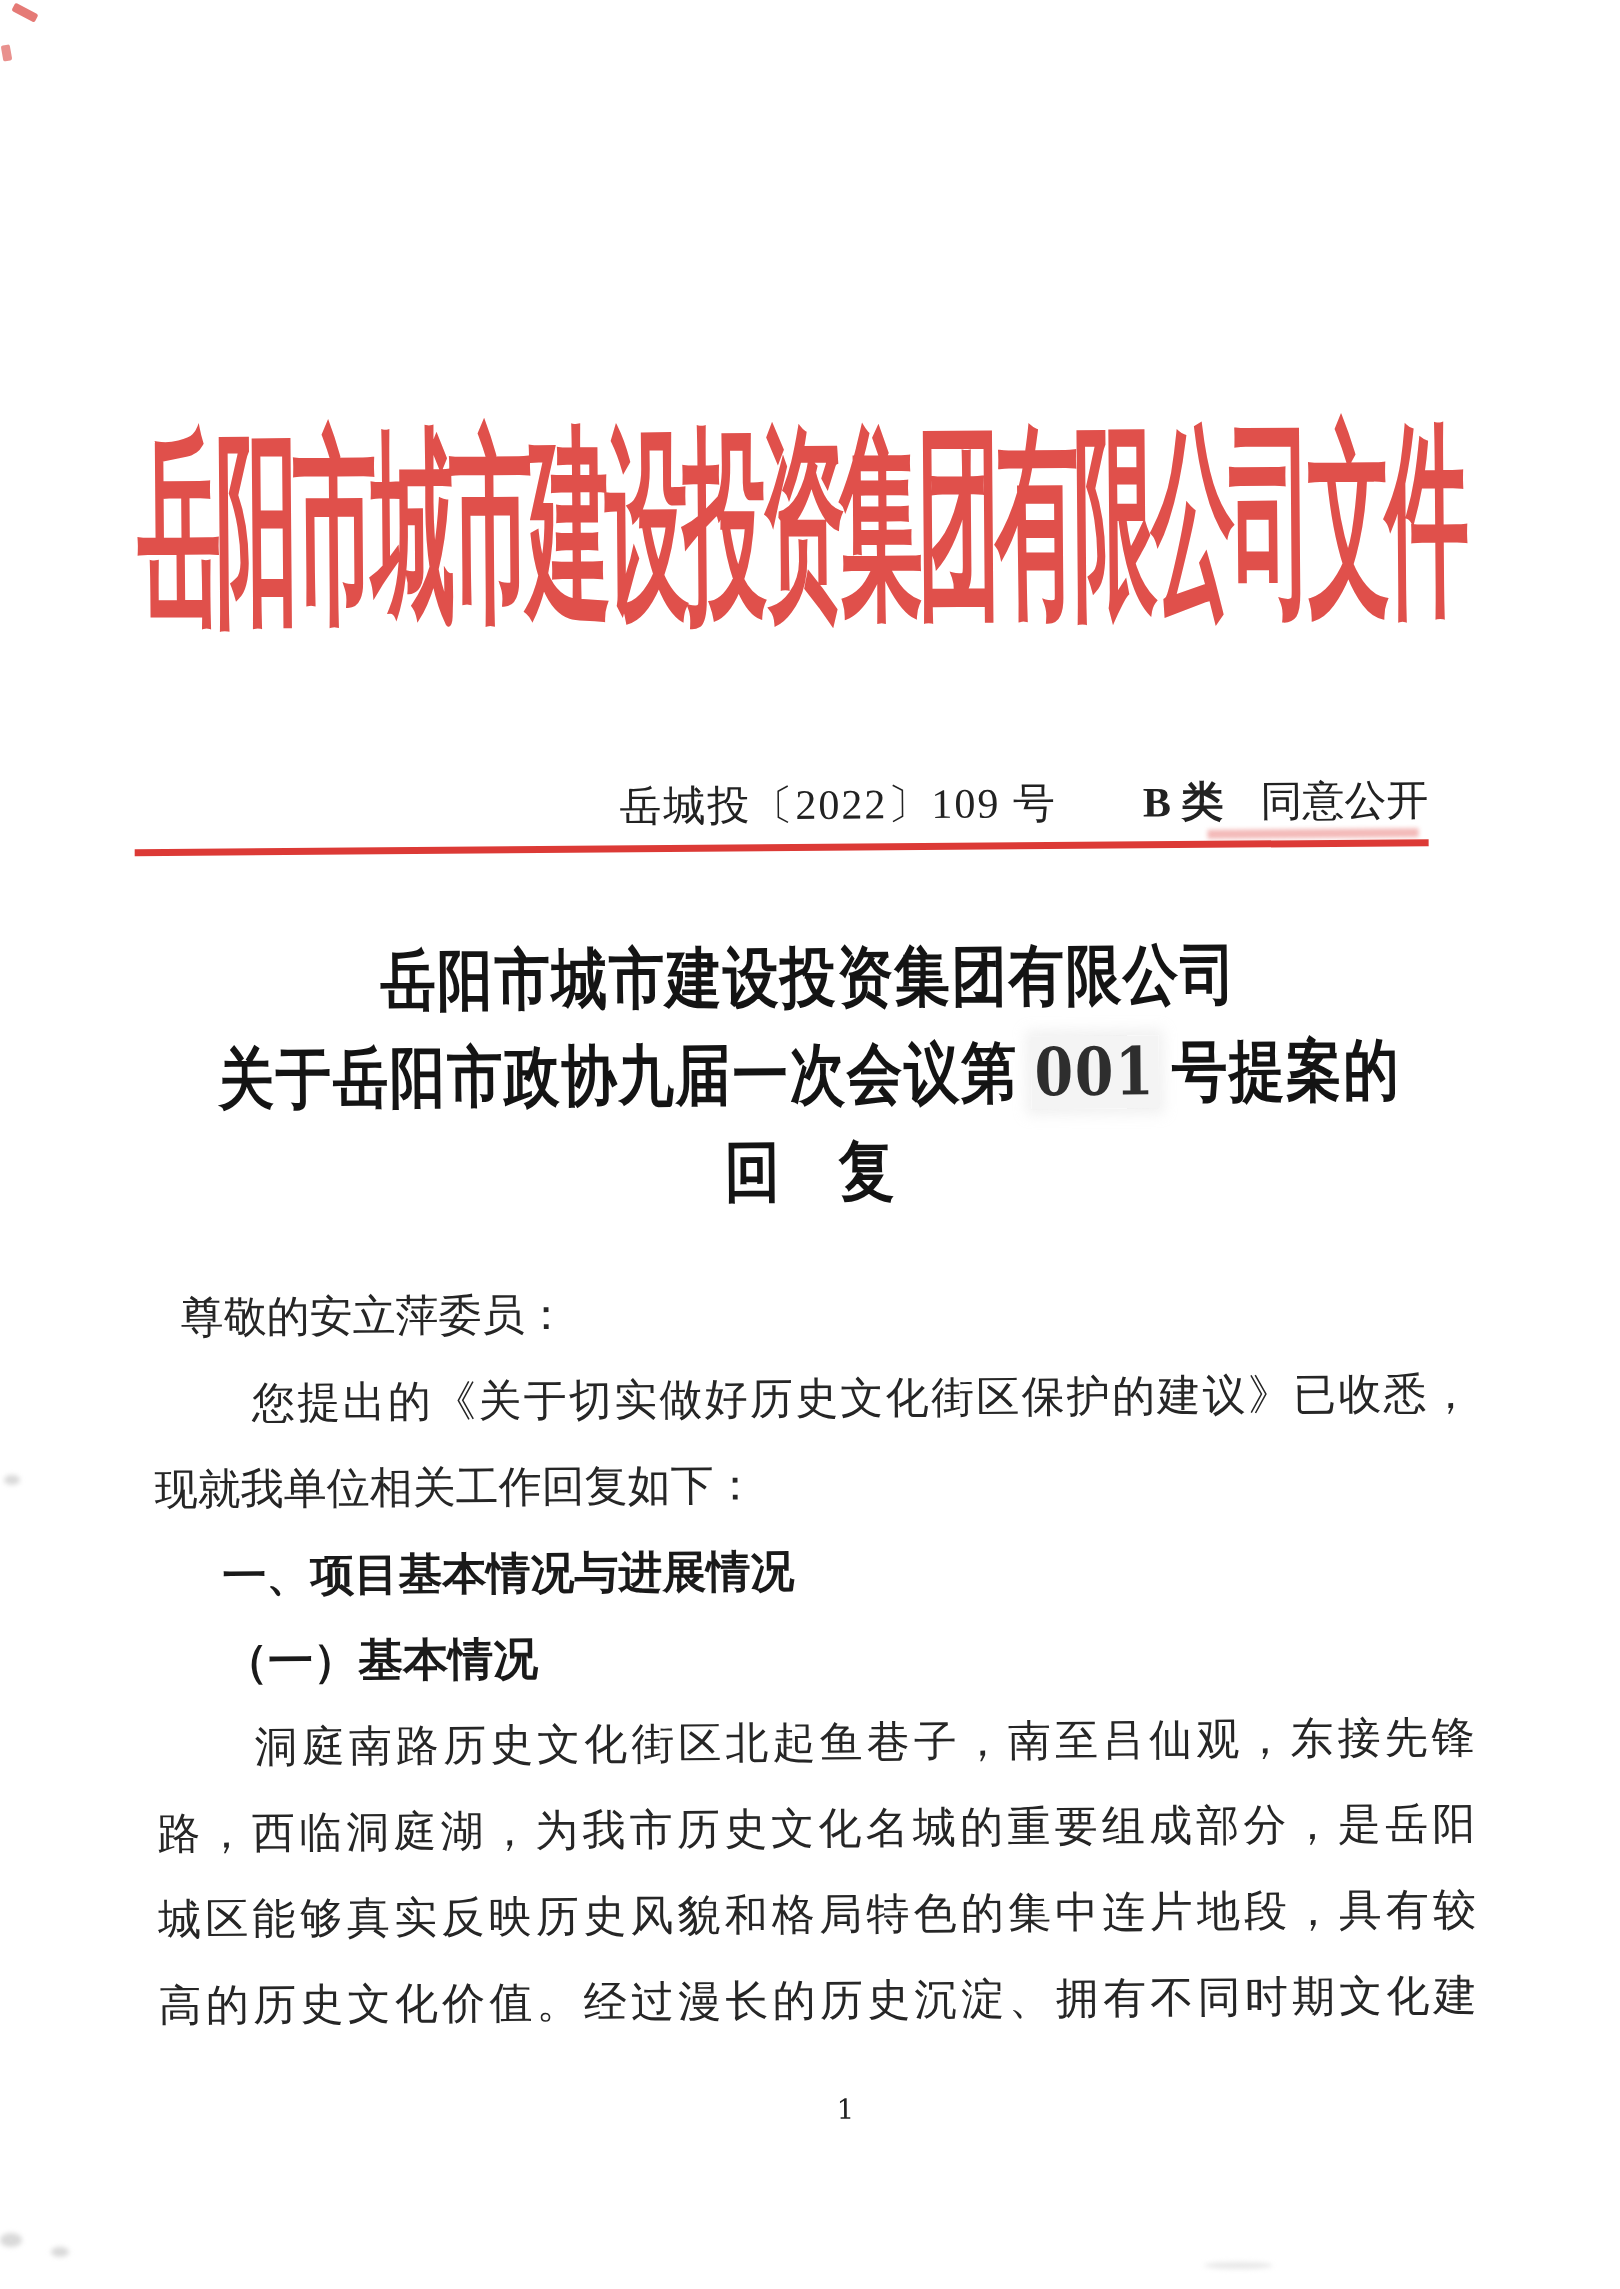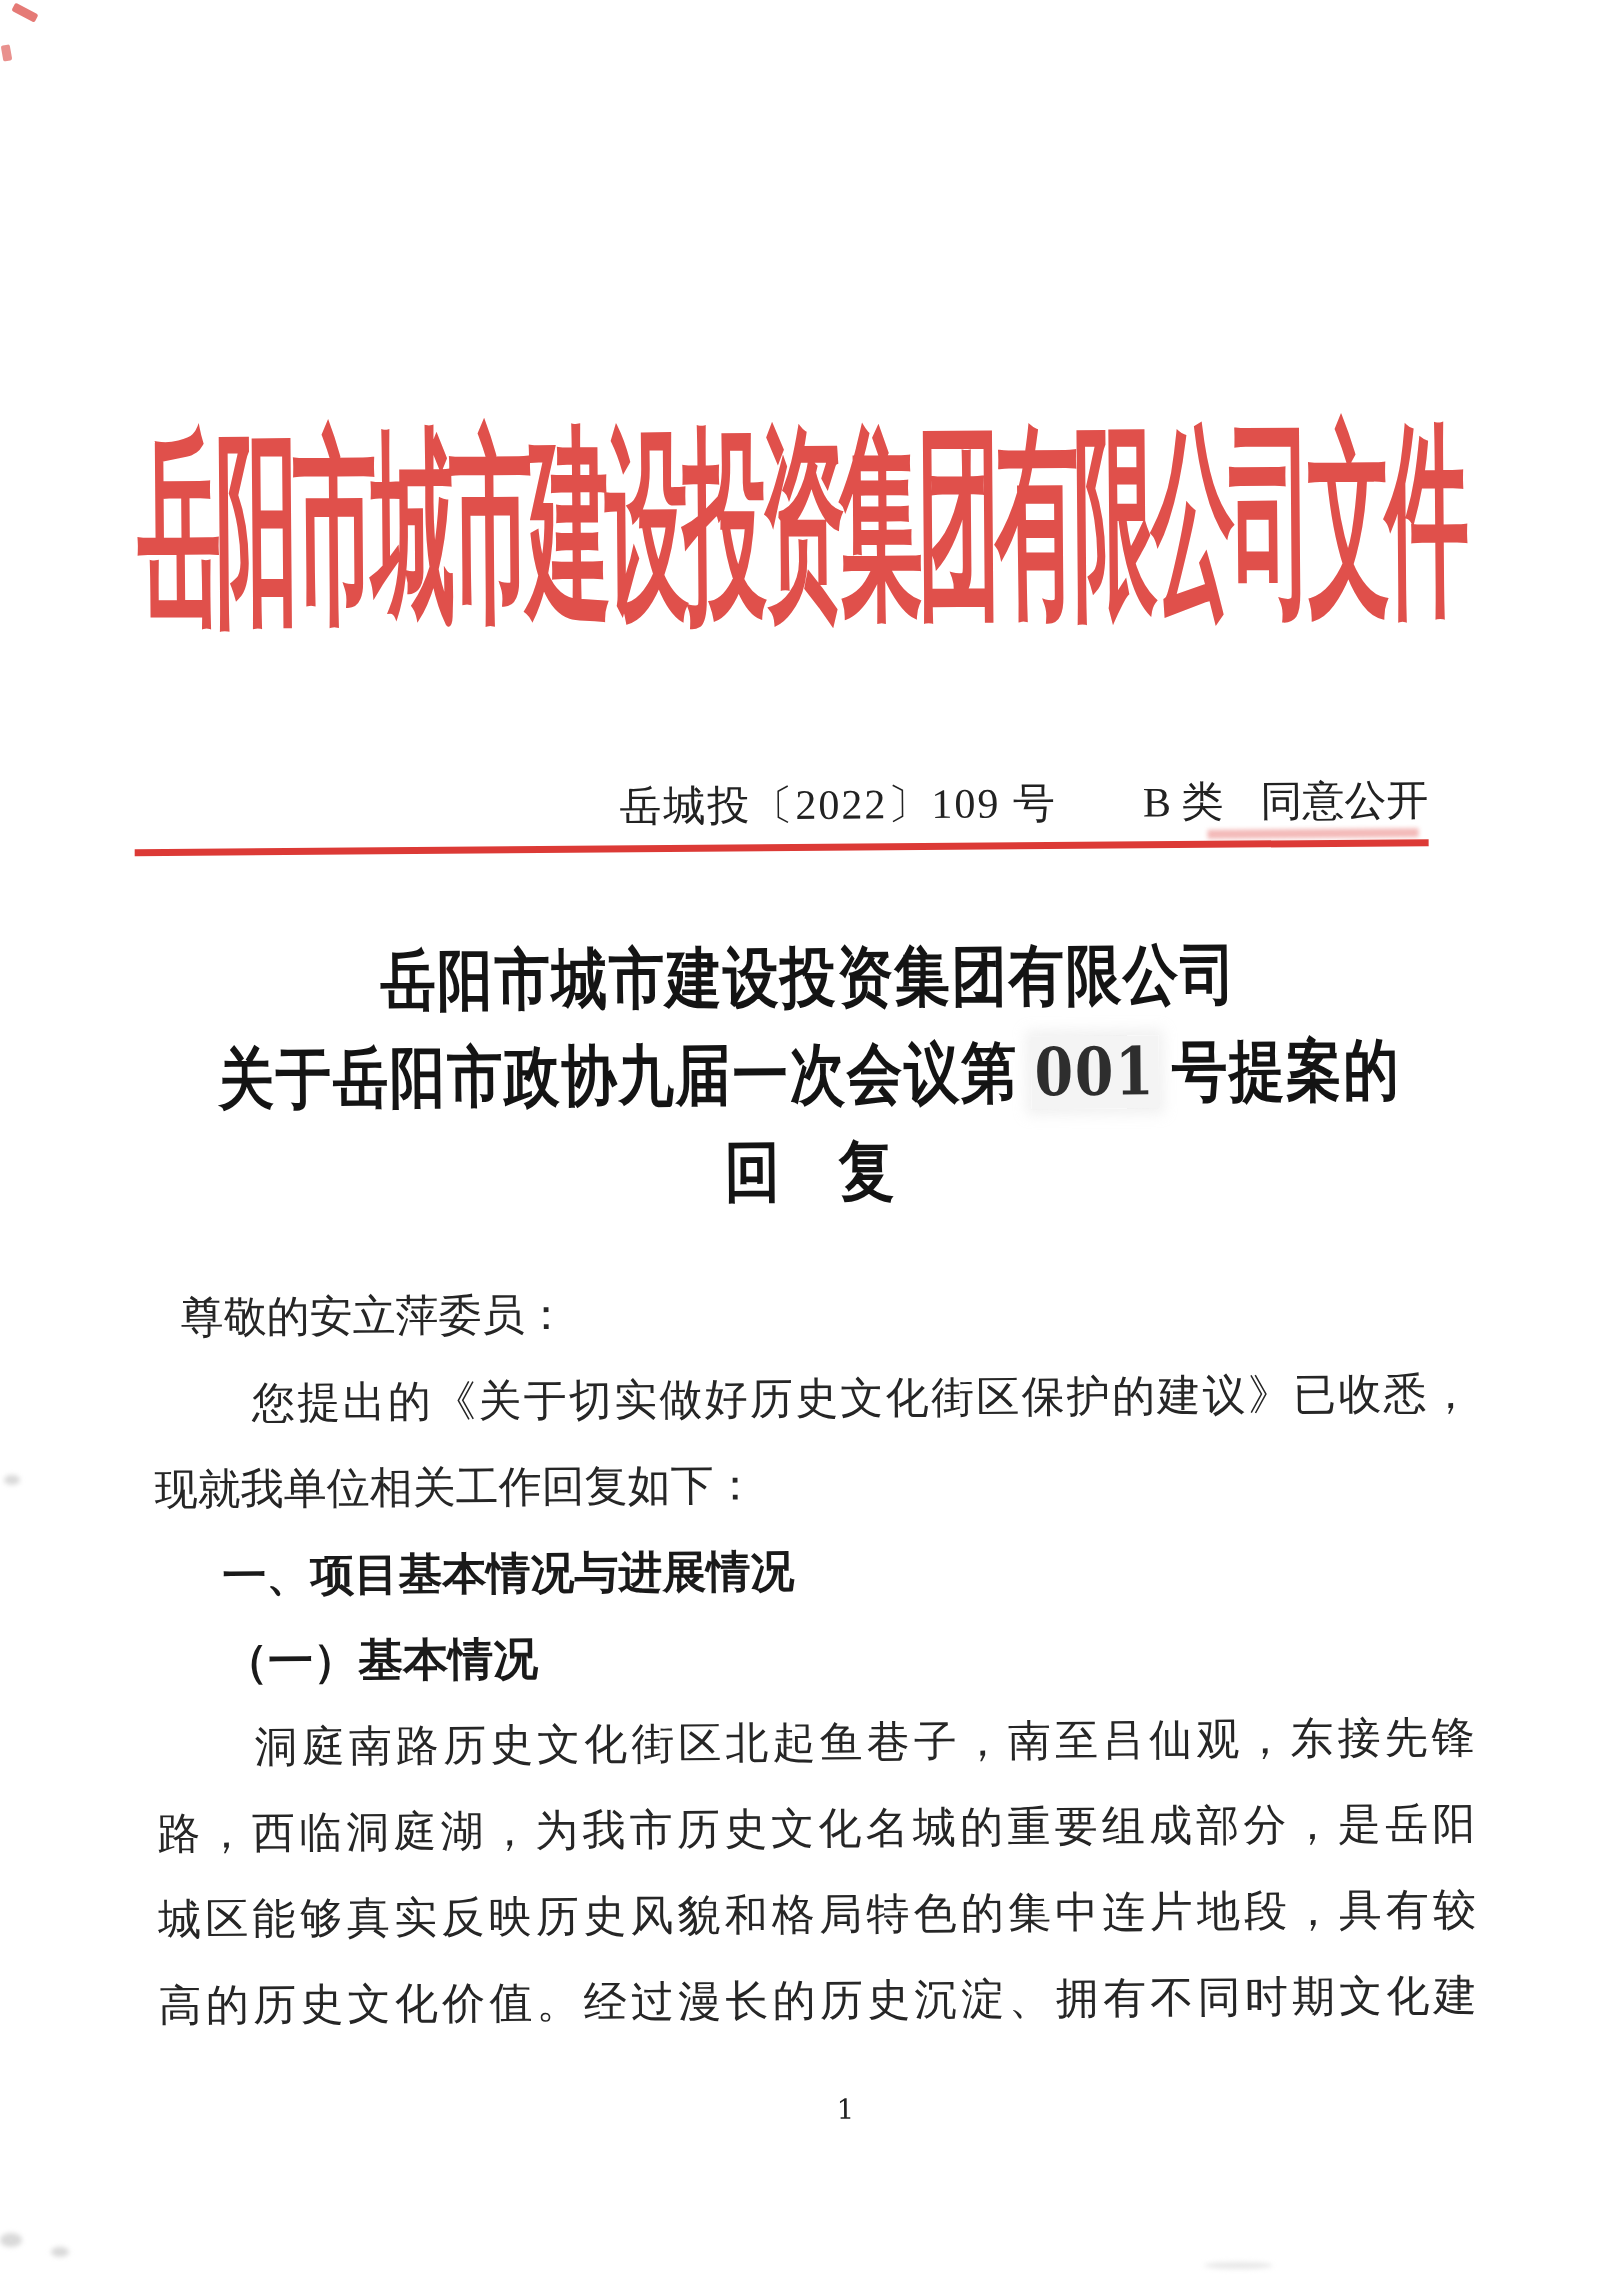--- a/index.html
+++ b/index.html
@@ -28,21 +28,21 @@
     white-space:pre;
   }
 
   
   .doc-row{
     position:absolute;left:152px;top:776px;width:1279px;
     display:flex;justify-content:flex-end;align-items:baseline;
     font-size:42px;line-height:59px;color:#222;
   }
   .doc-number{margin-right:86px;letter-spacing:2px;}
-  .doc-class{margin-right:37px;}
+  .doc-class{margin-right:37px;font-weight:bold;}
 
   
   .red-rule{
     position:absolute;left:137px;top:844px;width:1294px;height:6.9px;
     background:#dc3a36;
   }
   .rule-smudge{
     position:absolute;left:1210px;top:833px;width:211px;height:8.8px;
     background:rgba(228,100,98,0.45);filter:blur(2px);
   }

